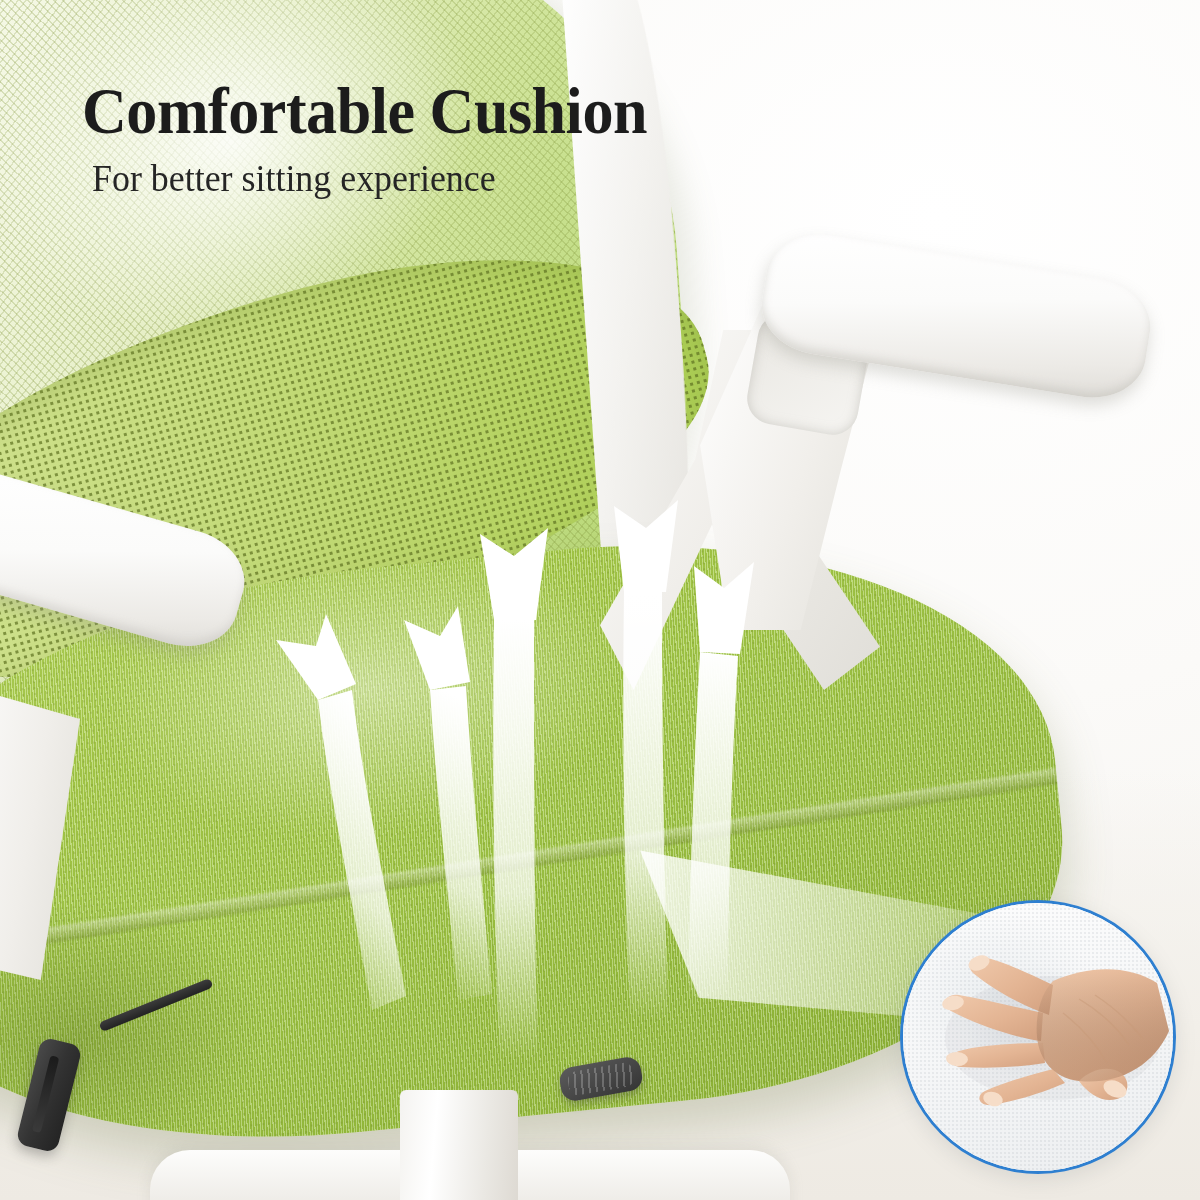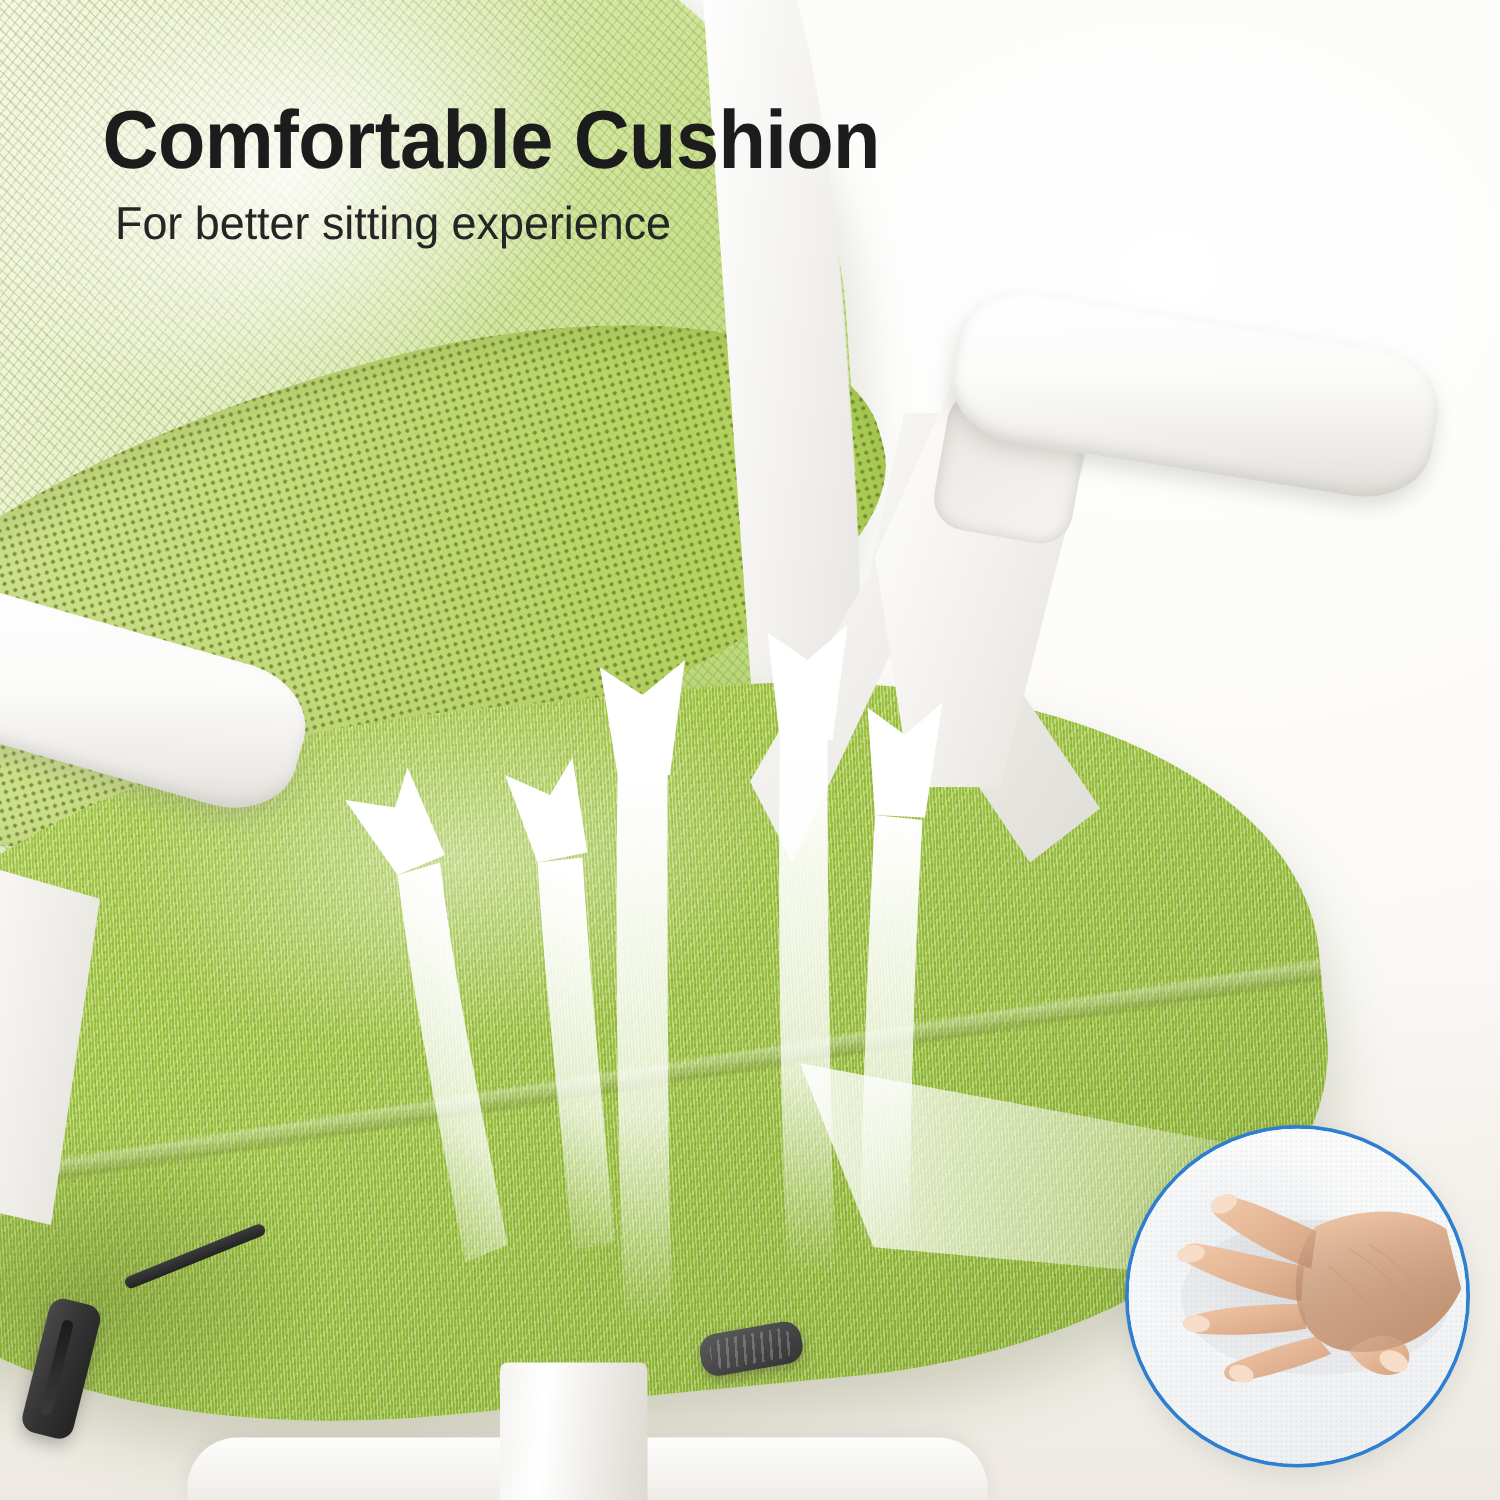--- a/index.html
+++ b/index.html
@@ -3,20 +3,21 @@
 <meta charset="utf-8">
 <style>
   html,body{margin:0;padding:0;background:#fff;}
   body{font-family:"Liberation Sans",sans-serif;}
 
   #stage{
     position:relative;
     width:1200px;height:1200px;
     overflow:hidden;
     background:#f8f7f5;
+    font-family:Liberation Serif, serif;
   }
 
   
   .bg{
     position:absolute;inset:0;
     background:
       radial-gradient(120% 90% at 78% 18%, #ffffff 0%, #fbfaf8 45%, #f3f1ed 100%);
   }
   .bg-floor{
     position:absolute;left:0;right:0;bottom:0;height:430px;

